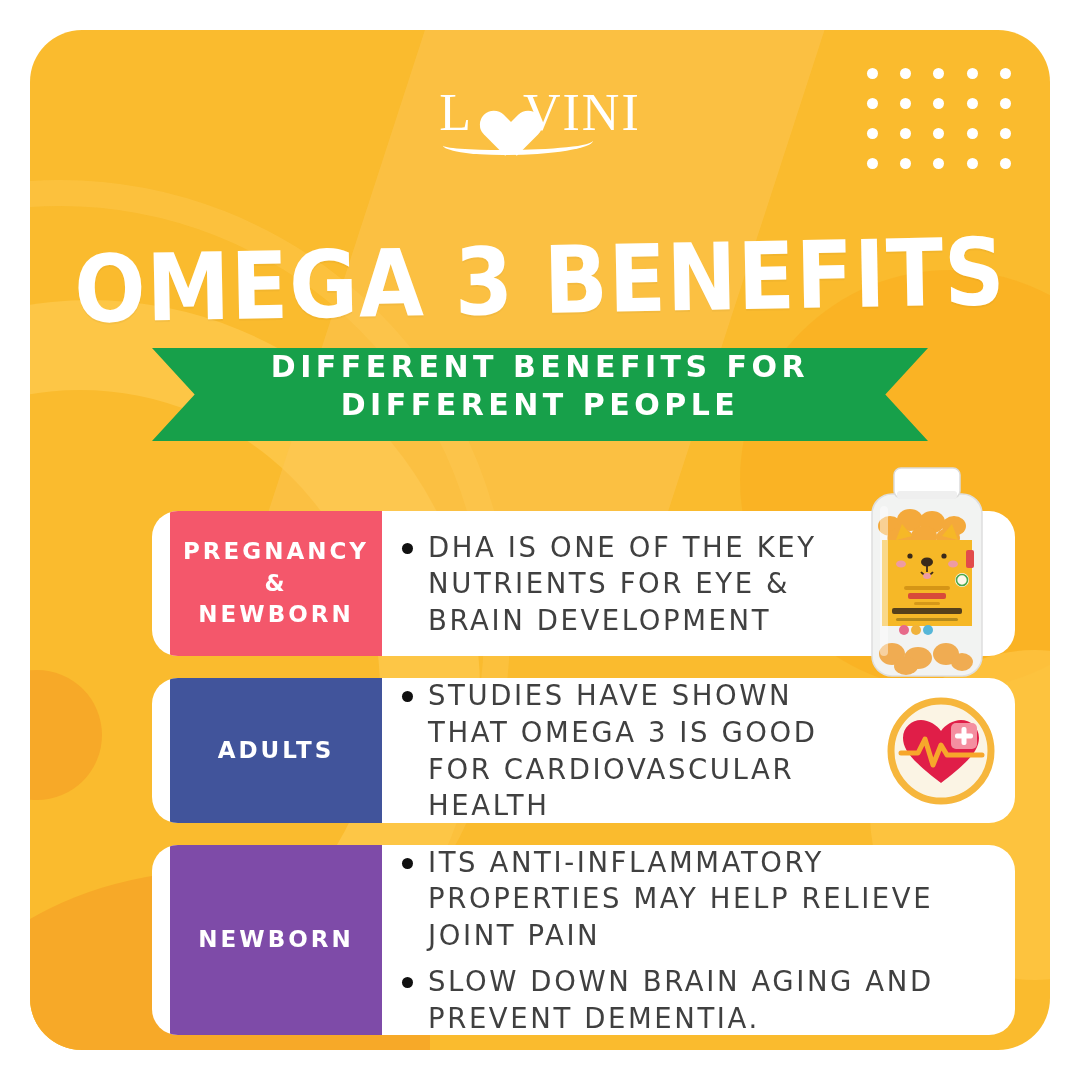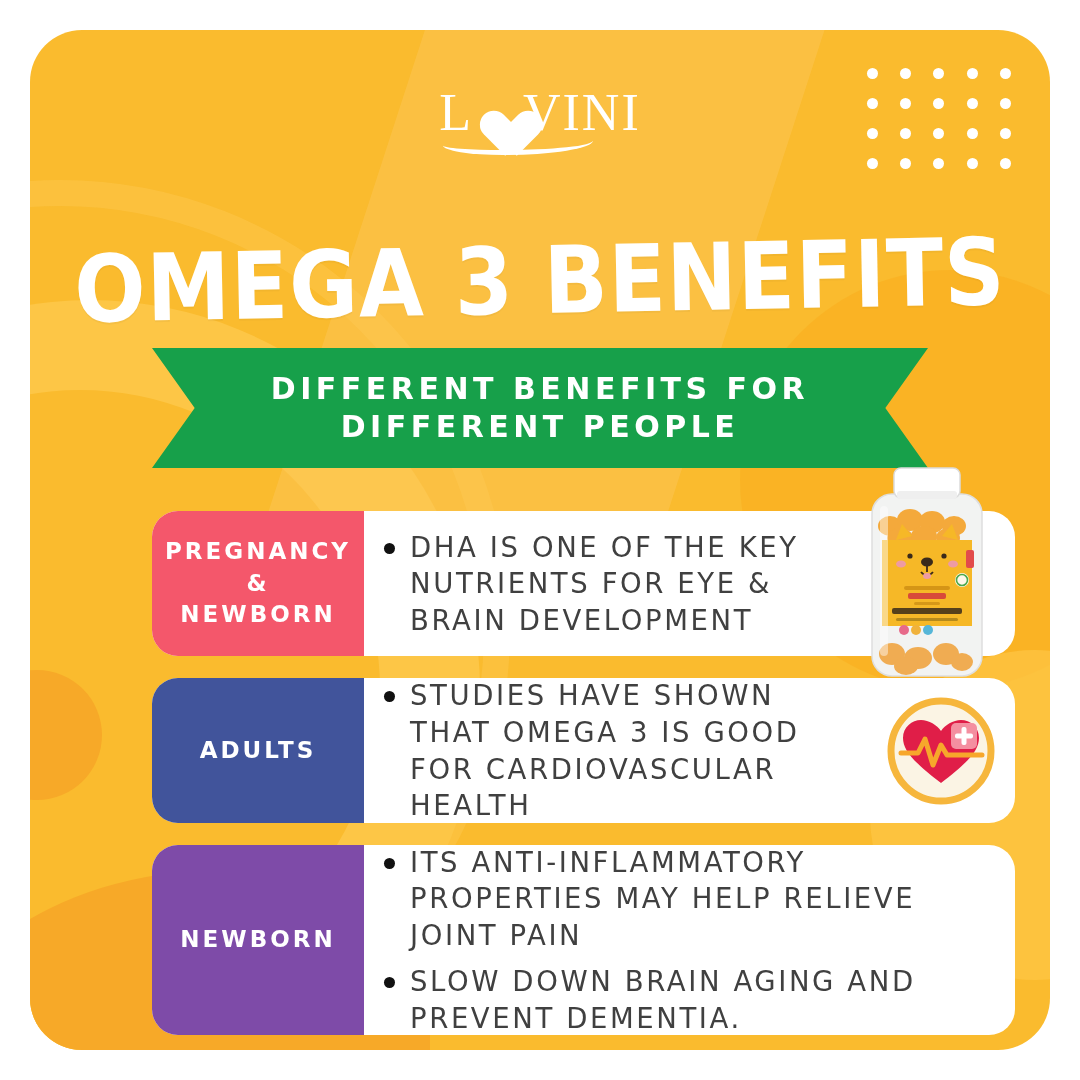--- a/index.html
+++ b/index.html
@@ -163,26 +163,25 @@
     white-space: nowrap;
     font-stretch: condensed;
   }
 
   
   #ribbon {
     position: absolute;
     left: 122px;
     top: 318px;
     width: 776px;
-    height: 120px;
+    height: 93px;
     background: #17A04A;
     clip-path: polygon(0 0, 100% 0, 100% 100%, 94% 100%, 100% 50%, 94% 0,
                        6% 0, 0 50%, 6% 100%, 100% 100%, 0 100%);
     display: flex;
-    align-items: center;
     justify-content: center;
   }
   #ribbon.shape {
     clip-path: polygon(0 0, 100% 0, 94.5% 50%, 100% 100%, 0 100%, 5.5% 50%);
   }
   #ribbon .ribbon-text {
     color: #ffffff;
     font-family: "DejaVu Sans", sans-serif;
     font-weight: bold;
     font-size: 30px;
@@ -212,20 +211,21 @@
     align-items: center;
     justify-content: center;
     text-align: center;
     color: #ffffff;
     font-family: "DejaVu Sans", sans-serif;
     font-weight: bold;
     font-size: 23px;
     letter-spacing: 3px;
     line-height: 1.38;
     padding: 4px 6px;
+    margin-left: 18px;
   }
 
   .row-body {
     flex: 1 1 auto;
     position: relative;
     display: flex;
     align-items: center;
     padding: 6px 18px 6px 14px;
   }
   .bullets {

